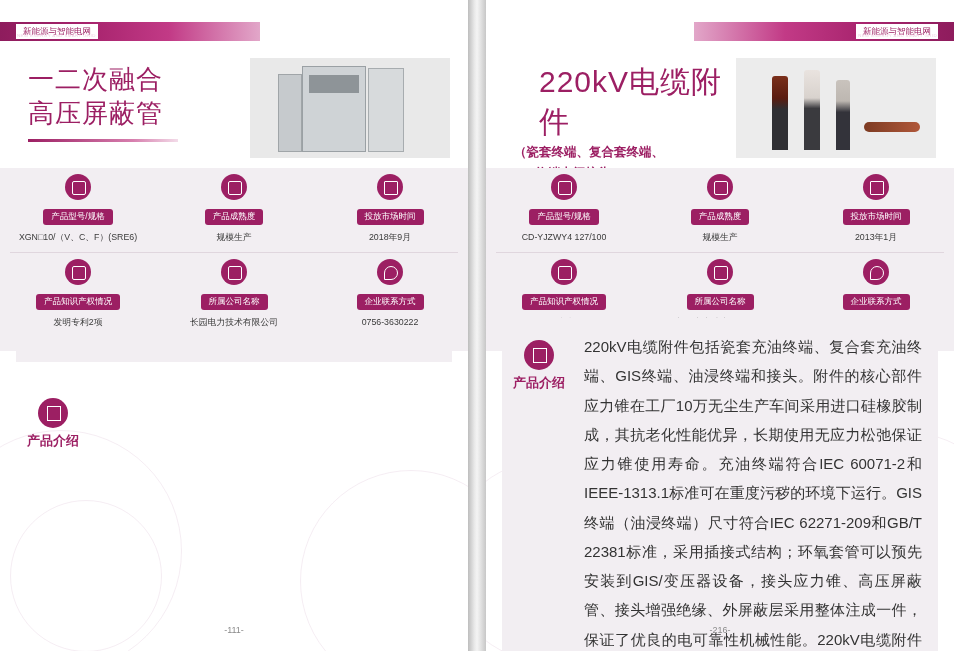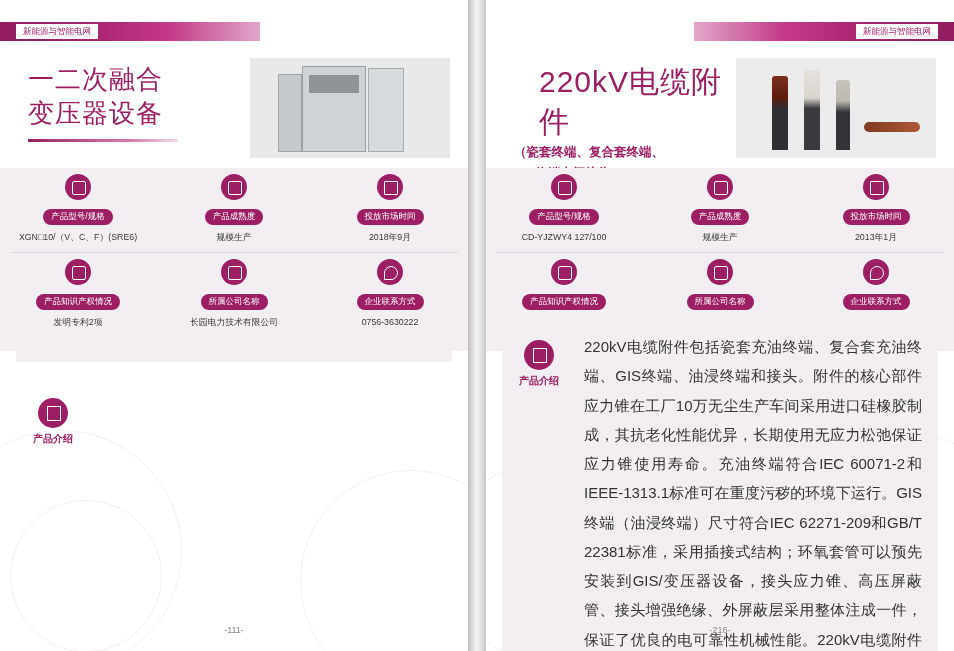--- a/index.html
+++ b/index.html
@@ -54,29 +54,29 @@
   
   .meta{position:absolute;left:0;right:0;background:#f2eef2;}
   .meta .row{display:flex;}
   .meta .cell{flex:1;text-align:center;padding:6px 4px 8px;}
   .meta .ic{width:26px;height:26px;border-radius:50%;background:#9c1f63;margin:0 auto 5px;position:relative;}
   .meta .ic:after{content:"";position:absolute;left:7px;top:7px;width:12px;height:12px;
      border:1.6px solid #fff;border-radius:2px;}
   .meta .ic.phone:after{border-radius:50% 50% 50% 0;}
   .meta .ic.cal:after{border-radius:1px;}
   .meta .lbl{display:inline-block;background:#9c1f63;color:#fff;font-size:8.5px;
-     padding:2px 8px;border-radius:8px;white-space:nowrap;}
+     padding:2px 8px;border-radius:3px;white-space:nowrap;}
   .meta .val{font-size:8.8px;color:#3a3a3a;margin-top:6px;line-height:1.5;}
   .meta .sep{height:1px;background:#e0d6de;margin:0 10px;}
   
   .intro{position:absolute;left:16px;right:16px;background:#f2eef2;}
   .intro .badge{position:absolute;width:62px;text-align:center;}
   .intro .badge .ic{width:30px;height:30px;border-radius:50%;background:#9c1f63;margin:0 auto 4px;position:relative;}
   .intro .badge .ic:after{content:"";position:absolute;left:9px;top:8px;width:12px;height:13px;border:1.6px solid #fff;}
-  .intro .badge .bl{font-size:10px;color:#9c1f63;font-weight:bold;}
+  .intro .badge .bl{font-size:13px;color:#9c1f63;font-weight:bold;}
   .intro .body{font-size:15px;color:#333;line-height:1.95;text-align:justify;}
   .pageno{position:absolute;bottom:16px;width:100%;text-align:center;font-size:9px;color:#8a8a8a;}
 </style>
 </head>
 <body>
 
 <div class="spread">
 
   <div class="page left">
     <div class="bg-deco">
@@ -86,21 +86,21 @@
     </div>
 
     <div class="hdr l">
       <div class="bar"></div>
       <div class="tag">新能源与智能电网</div>
       <div class="sub">NEW ENERGY AND SMART GRID</div>
     </div>
 
     <div class="title-wrap">
       <div class="t1">一二次融合</div>
-      <div class="t2">变压器设备</div>
+      <div class="t2">高压屏蔽管</div>
       <div class="title-rule"></div>
     </div>
 
     <div class="photo lft">
       <div class="cab3"></div>
         <div class="cab"></div>
         <div class="cab2"></div>
     </div>
 
     <div class="meta" style="top:168px;">

